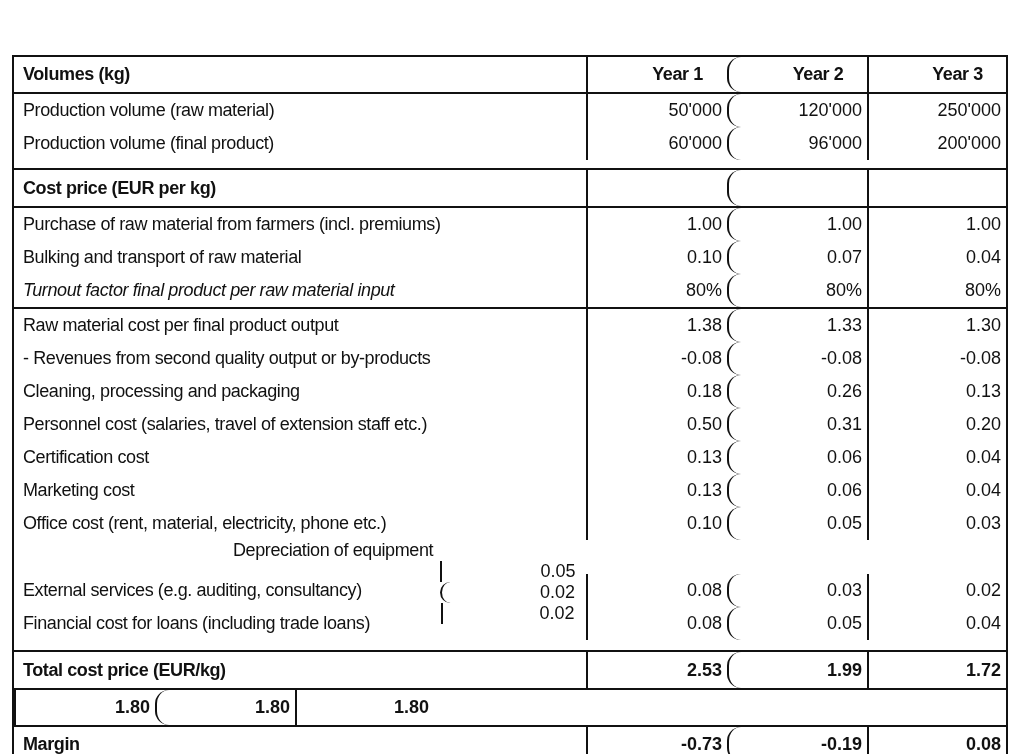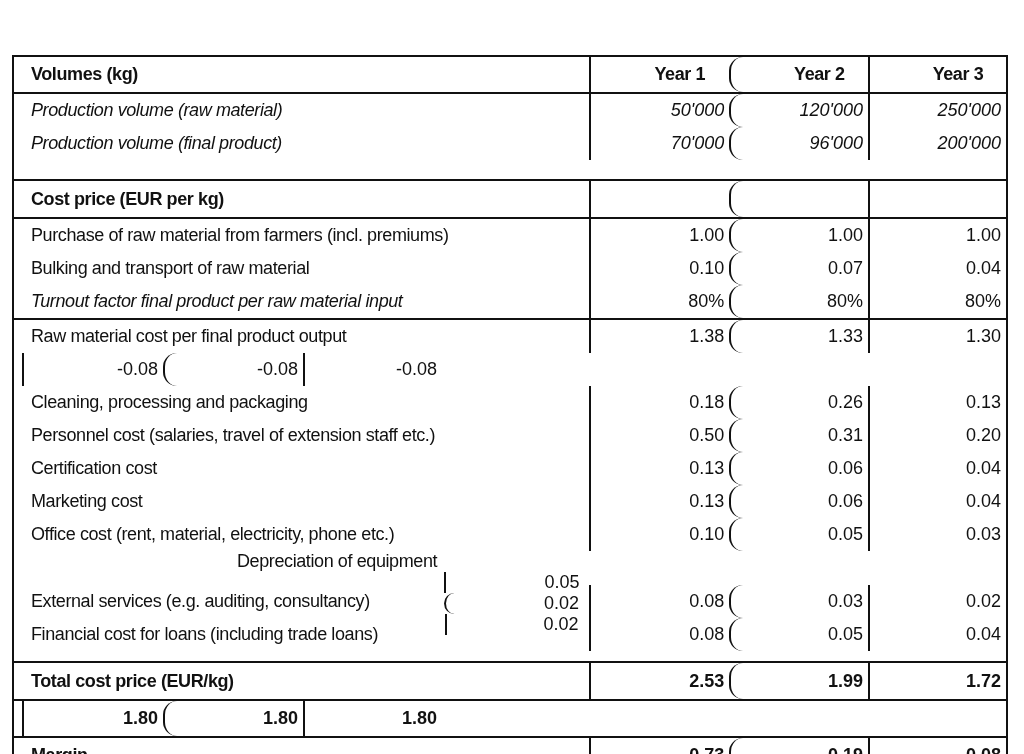--- a/index.html
+++ b/index.html
@@ -1,21 +1,21 @@
 <!DOCTYPE html>
 <html><head>
 <meta charset="utf-8">
 <style>
   html, body { margin: 0; padding: 0; background: #ffffff; }
   body { width: 1024px; height: 754px; position: relative; overflow: hidden;
          font-family: "Liberation Sans", sans-serif; color: #111; }
   .tbl { position: absolute; left: 12px; top: 55px; width: 996px; }
   .section { border-left: 2px solid #111; border-right: 2px solid #111; border-top: 2px solid #111; box-sizing: border-box; }
   .section.last { border-bottom: 2px solid #111; }
-  .row { display: flex; height: 33px; align-items: center; font-size: 18px; margin-left: 8px; }
+  .row { display: flex; height: 33px; align-items: center; font-size: 18px; }
   .c0 { width: 572px; padding-left: 9px; box-sizing: border-box; white-space: nowrap; height: 100%; display: flex; align-items: center; }
   .cn { box-sizing: border-box; height: 100%; display: flex; align-items: center; justify-content: flex-end; padding-right: 5px; border-left: 2px solid #111; }
   .c1 { width: 141px; }
   .c2 { width: 140px; border-radius: 14px; }
   .c3 { width: 139px; }
   .hdr .cn { justify-content: center; padding-right: 0; padding-left: 40px; }
   .bold { font-weight: bold; }
   .italic { font-style: italic; }
   .narrow { letter-spacing: -0.4px; }
 </style>
@@ -26,30 +26,30 @@
 
   <div class="section">
     <div class="row hdr" style="height:35px;">
       <div class="c0 bold narrow">Volumes (kg)</div>
       <div class="cn c1 bold narrow">Year 1</div>
       <div class="cn c2 bold narrow">Year 2</div>
       <div class="cn c3 bold narrow">Year 3</div>
     </div>
   </div>
 
-  <div class="section" style="padding-bottom:19px;font-style:italic;">
+  <div class="section" style="padding-bottom:8px;">
     <div class="row">
       <div class="c0 narrow">Production volume (raw material)</div>
       <div class="cn c1">50'000</div>
       <div class="cn c2">120'000</div>
       <div class="cn c3">250'000</div>
     </div>
     <div class="row">
       <div class="c0 narrow">Production volume (final product)</div>
-      <div class="cn c1">70'000</div>
+      <div class="cn c1">60'000</div>
       <div class="cn c2">96'000</div>
       <div class="cn c3">200'000</div>
     </div>
   </div>
 
   <div class="section">
     <div class="row" style="height:36px;">
       <div class="c0 bold narrow">Cost price (EUR per kg)</div>
       <div class="cn c1"></div>
       <div class="cn c2"></div>
@@ -79,20 +79,21 @@
   </div>
 
   <div class="section" style="padding-bottom:10px;">
     <div class="row">
       <div class="c0 narrow">Raw material cost per final product output</div>
       <div class="cn c1">1.38</div>
       <div class="cn c2">1.33</div>
       <div class="cn c3">1.30</div>
     </div>
     <div class="row">
+      <div class="c0 narrow">- Revenues from second quality output or by-products</div>
       <div class="cn c1">-0.08</div>
       <div class="cn c2">-0.08</div>
       <div class="cn c3">-0.08</div>
     </div>
     <div class="row">
       <div class="c0 narrow">Cleaning, processing and packaging</div>
       <div class="cn c1">0.18</div>
       <div class="cn c2">0.26</div>
       <div class="cn c3">0.13</div>
     </div>

